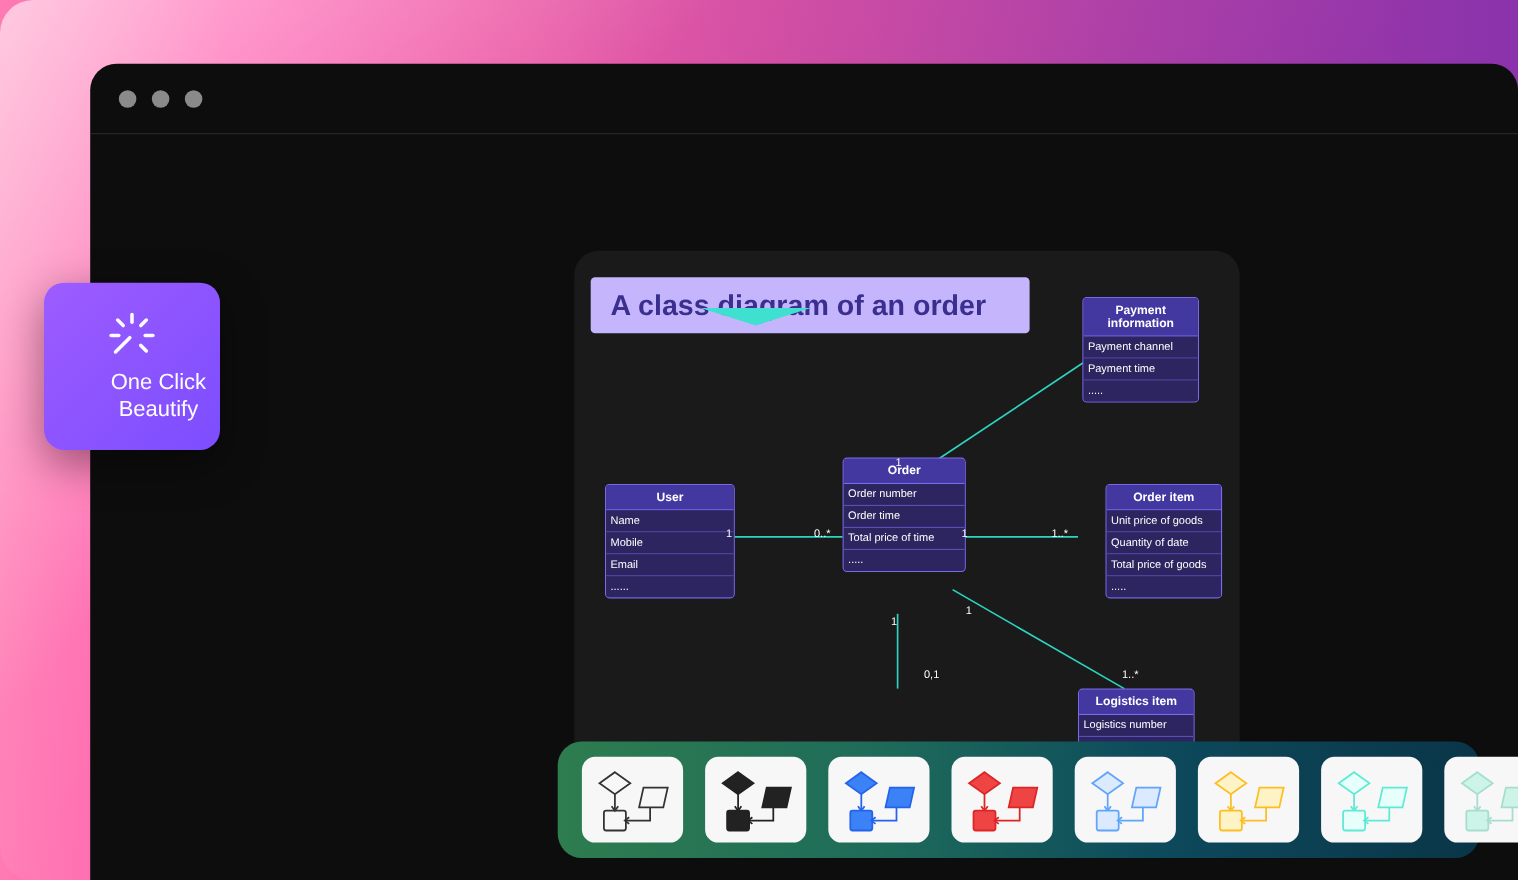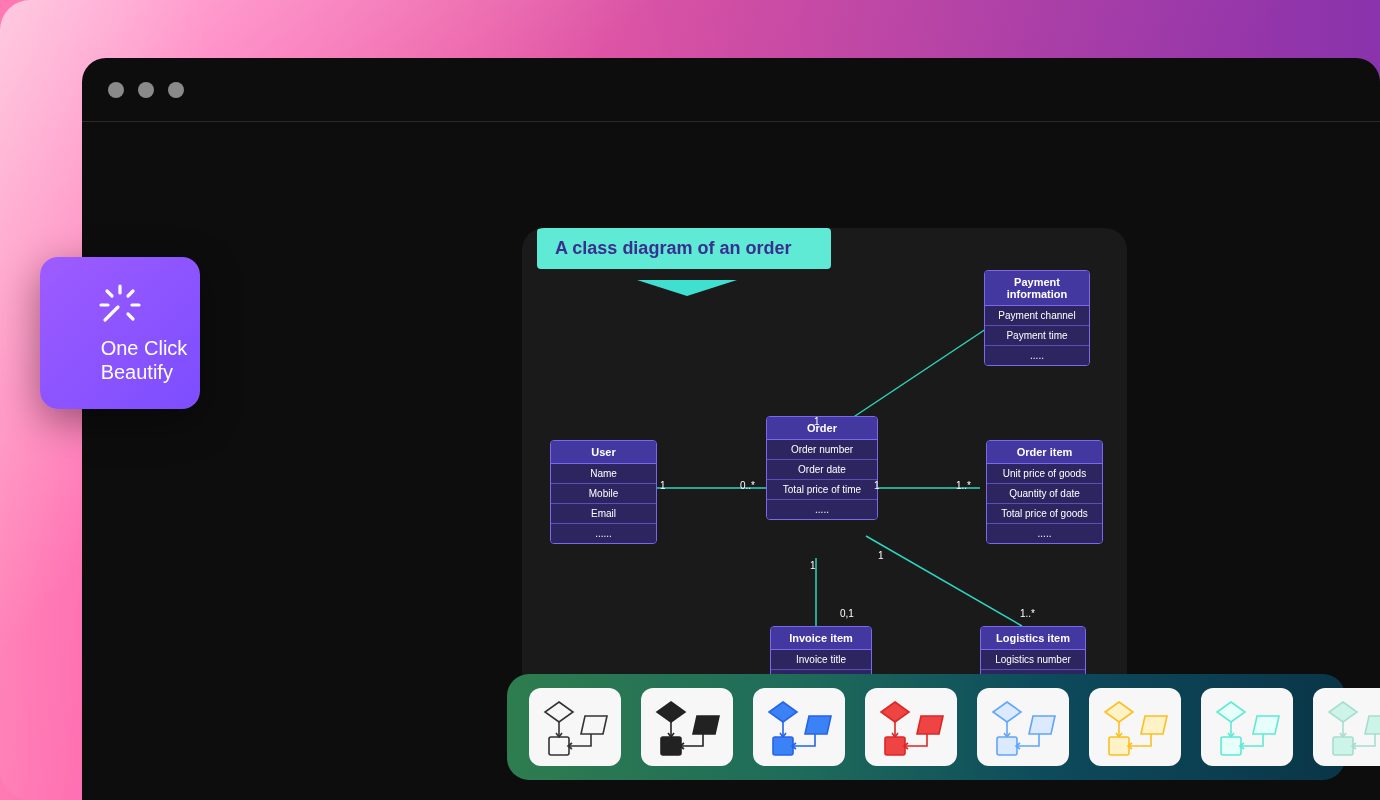--- a/index.html
+++ b/index.html
@@ -43,25 +43,25 @@
   top: 170px;
   left: 440px;
   width: 605px;
   height: 508px;
   background: #1a1a1a;
   border-radius: 22px;
   overflow: hidden;
 }
 .title-banner {
   position: absolute;
-  top: 0;
+  top: 24px;
   left: 15px;
-  background: #5eead4;
+  background: #c4b5fd;
   color: #3a2f8f;
-  font-size: 18px;
+  font-size: 26px;
   font-weight: 700;
   padding: 10px 40px 10px 18px;
   clip-path: polygon(0 0, 100% 0, 100% 100%, 55% 100%, 45% 140%, 35% 100%, 0 100%);
   border-radius: 4px;
 }
 .title-banner { clip-path: none; }
 .title-chevron {
   position: absolute;
   top: 52px;
   left: 115px;
@@ -81,21 +81,20 @@
 }
 .uml-header {
   background: #4338a0;
   text-align: center;
   font-weight: 700;
   padding: 5px 4px;
   font-size: 11px;
   border-bottom: 1px solid #7b68ee;
 }
 .uml-row {
-  text-align: center;
   padding: 4px 4px;
   border-bottom: 1px solid #5a4fb8;
   background: #2d2560;
 }
 .uml-row:last-child { border-bottom: none; }
 .connector-label {
   position: absolute;
   color: #fff;
   font-size: 10px;
 }
@@ -117,21 +116,21 @@
   display: flex;
   flex-direction: column;
   align-items: center;
   justify-content: center;
   color: #fff;
   padding: 12px;
 }
 .sidebar-card .label {
   font-size: 20px;
   font-weight: 400;
-  text-align: left;
+  text-align: center;
   line-height: 1.2;
   margin-top: 8px;
   margin-left: 48px;
 }
 .theme-bar {
   position: absolute;
   bottom: 20px;
   left: 425px;
   right: 35px;
   height: 106px;
@@ -171,57 +170,51 @@
       <line x1="130" y1="260" x2="244" y2="260" stroke="#2dd4bf" stroke-width="1.5"></line>
       <line x1="344" y1="260" x2="458" y2="260" stroke="#2dd4bf" stroke-width="1.5"></line>
       <line x1="300" y1="210" x2="488" y2="85" stroke="#2dd4bf" stroke-width="1.5"></line>
       <line x1="294" y1="330" x2="294" y2="398" stroke="#2dd4bf" stroke-width="1.5"></line>
       <line x1="344" y1="308" x2="500" y2="398" stroke="#2dd4bf" stroke-width="1.5"></line>
     </svg>
 
     <div class="title-banner">A class diagram of an order</div>
     <div class="title-chevron"></div>
 
-    <div class="uml-box" style="top:212px; left:28px; width:107px;">
+    <div class="uml-box" style="top:212px; left:28px; width:118px;">
       <div class="uml-header">User</div>
       <div class="uml-row">Name</div>
       <div class="uml-row">Mobile</div>
       <div class="uml-row">Email</div>
       <div class="uml-row">......</div>
     </div>
 
     <div class="uml-box" style="top:188px; left:244px; width:112px;">
       <div class="uml-header">Order</div>
       <div class="uml-row">Order number</div>
-      <div class="uml-row">Order date</div>
+      <div class="uml-row">Order time</div>
       <div class="uml-row">Total price of time</div>
       <div class="uml-row">.....</div>
     </div>
 
-    <div class="uml-box" style="top:212px; left:464px; width:117px;">
+    <div class="uml-box" style="top:212px; left:483px; width:106px;">
       <div class="uml-header">Order item</div>
       <div class="uml-row">Unit price of goods</div>
       <div class="uml-row">Quantity of date</div>
       <div class="uml-row">Total price of goods</div>
       <div class="uml-row">.....</div>
     </div>
 
     <div class="uml-box" style="top:42px; left:462px; width:106px;">
       <div class="uml-header" style="padding:5px 2px; line-height:1.1;">Payment information</div>
       <div class="uml-row">Payment channel</div>
       <div class="uml-row">Payment time</div>
       <div class="uml-row">.....</div>
     </div>
 
-    <div class="uml-box" style="top:398px; left:248px; width:102px;">
-      <div class="uml-header">Invoice item</div>
-      <div class="uml-row">Invoice title</div>
-      <div class="uml-row">Invoice date</div>
-      <div class="uml-row">......</div>
-    </div>
 
     <div class="uml-box" style="top:398px; left:458px; width:106px;">
       <div class="uml-header">Logistics item</div>
       <div class="uml-row">Logistics number</div>
       <div class="uml-row">Delivery time</div>
       <div class="uml-row">.....</div>
     </div>
 
     <div class="connector-label" style="top:252px; left:138px;">1</div>
     <div class="connector-label" style="top:252px; left:218px;">0..*</div>

